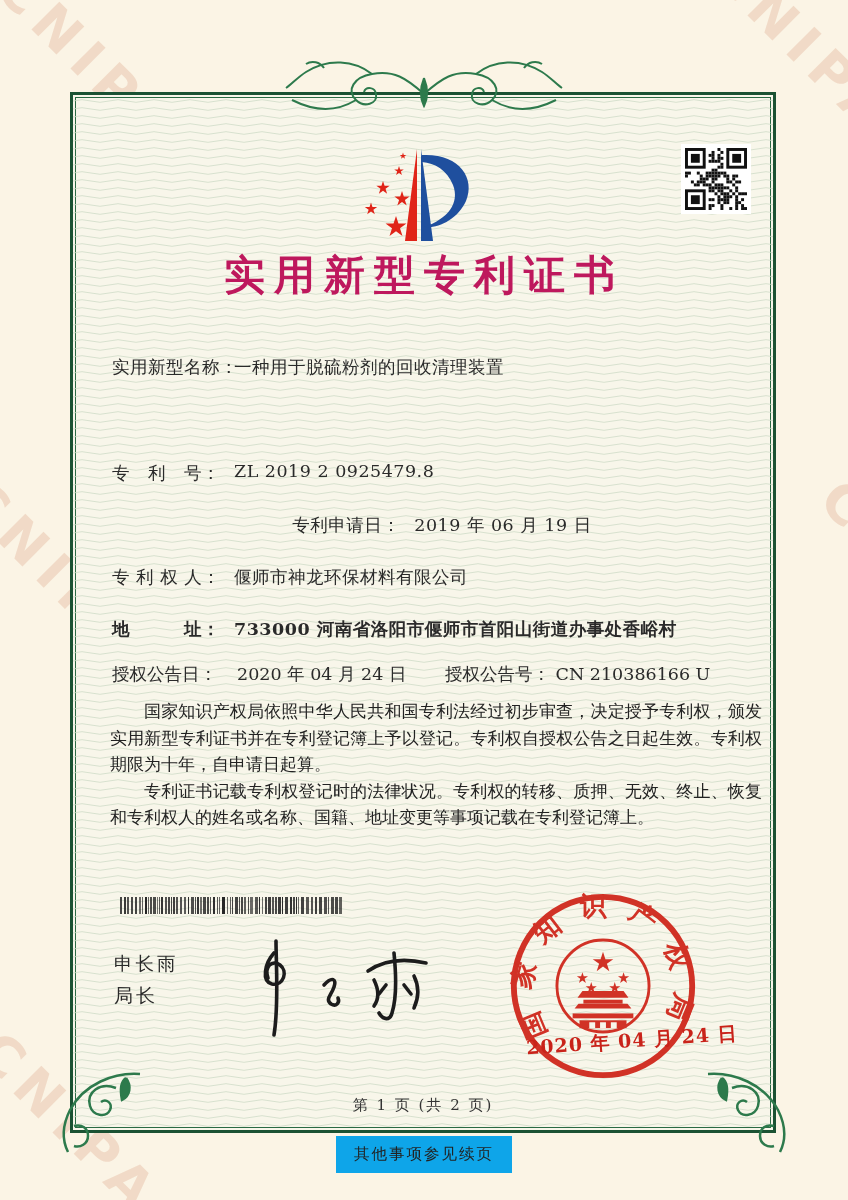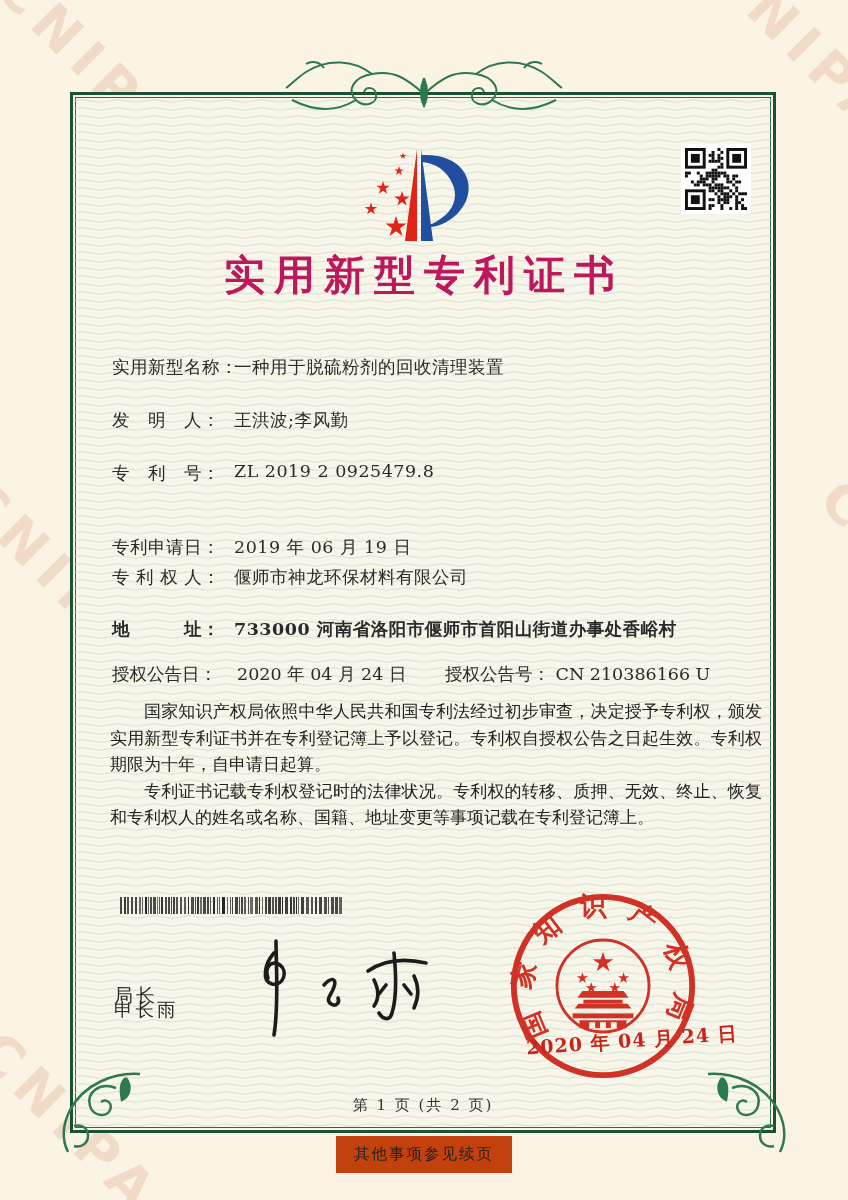--- a/index.html
+++ b/index.html
@@ -42,31 +42,31 @@
 
   .paras{ position:absolute; left:110px; top:698px; width:652px; font-size:17px;
           line-height:26.5px; text-align:justify; color:#222; }
   .paras p{ margin:0; text-indent:2em; }
 
   .barcode{ position:absolute; left:120px; top:897px; width:226px; height:17px;
             display:flex; align-items:stretch; }
   .barcode i{ display:block; height:100%; background:#262626; }
 
   .director{ position:absolute; left:114px; top:971px; font-size:19px; letter-spacing:3px;margin-top:12px; }
-  .director-name{ position:absolute; left:114px; top:997px; font-size:18.5px; letter-spacing:3px; }
+  .director-name{ position:absolute; left:114px; top:951px; font-size:18.5px; letter-spacing:3px; }
   .signature{ position:absolute; left:228px; top:933px; }
 
   .seal{ position:absolute; left:505px; top:888px; opacity:.93; }
   .seal-date{ position:absolute; left:526px; top:1028px; font-size:19px; font-weight:600;
               color:#c9231a; letter-spacing:1px; transform:rotate(-4deg); white-space:nowrap; }
 
   .page-num{ position:absolute; left:70px; top:1096px; width:706px; text-align:center;
              font-size:15px; color:#333; letter-spacing:2px; }
   .footer-note{ position:absolute; left:50%; transform:translateX(-50%); top:1136px;
-                background:#c2410c; padding:8px 18px; font-size:15.5px; letter-spacing:2px; color:#222; }
+                background:#0ea5e9; padding:8px 18px; font-size:15.5px; letter-spacing:2px; color:#222; }
 
   .orn{ position:absolute; pointer-events:none; }
   .orn.flip{ transform:scaleX(-1); }
 </style>
 </head>
 <body>
 
 <div class="page">
 
   <span class="watermark" style="left:-28px; top:28px;">CNIPA</span>
@@ -393,29 +393,25 @@
           <rect x="5.904761904761905" y="47.23809523809524" width="8.857142857142858" height="8.857142857142858" fill="#111"></rect>
         </svg>
     </div>
 
     <div class="title">实用新型专利证书</div>
 
     <div class="field" style="top:355px;">
       <span class="lbl">实用新型名称：</span>
       <span class="val">一种用于脱硫粉剂的回收清理装置</span>
     </div>
-    <div class="field" style="top:408px;">
-      <span class="lbl">发　明　人：</span>
-      <span class="val">王洪波;李风勤</span>
-    </div>
     <div class="field" style="top:461px;">
       <span class="lbl">专　利　号：</span>
       <span class="val">ZL 2019 2 0925479.8</span>
     </div>
-    <div class="field" style="top:535px;">
+    <div class="field" style="top:513px;justify-content:center;">
       <span class="lbl">专利申请日：</span>
       <span class="val">2019 年 06 月 19 日</span>
     </div>
     <div class="field" style="top:565px;">
       <span class="lbl">专 利 权 人：</span>
       <span class="val">偃师市神龙环保材料有限公司</span>
     </div>
     <div class="field" style="top:617px;font-weight:bold;">
       <span class="lbl">地　　　址：</span>
       <span class="val">733000 河南省洛阳市偃师市首阳山街道办事处香峪村</span>

